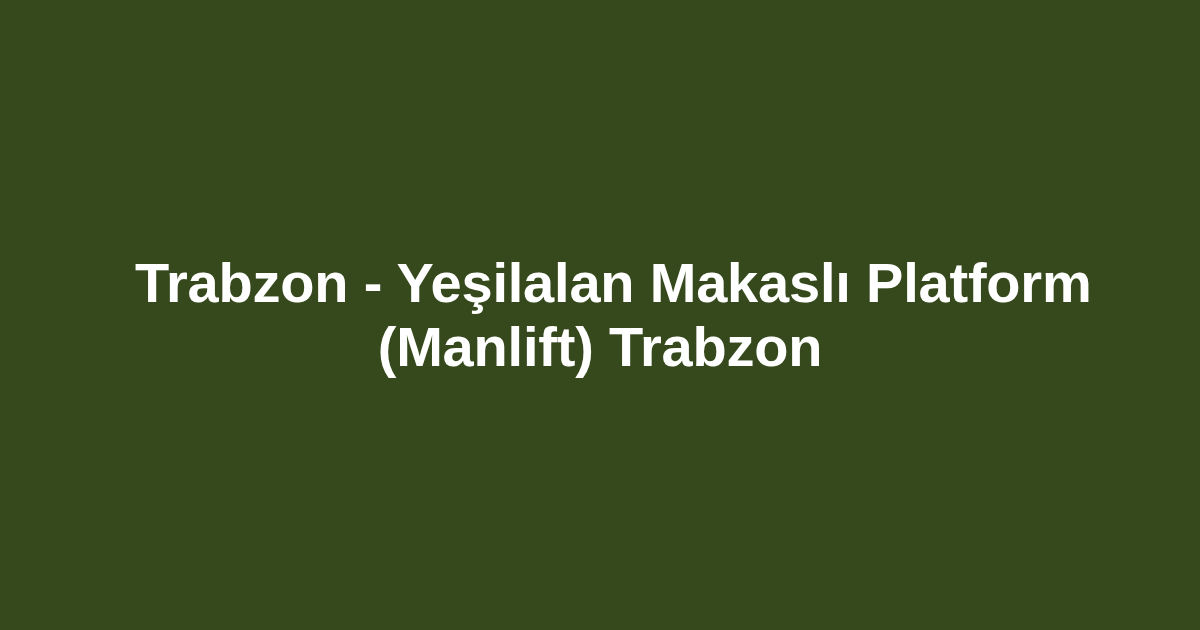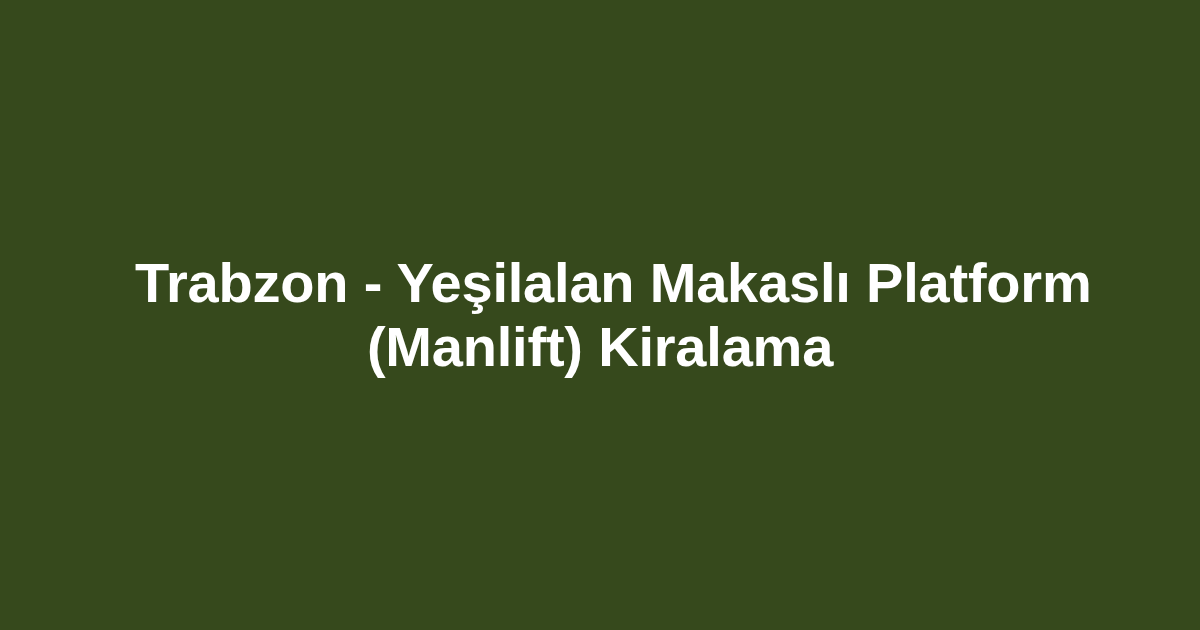--- a/index.html
+++ b/index.html
@@ -63,18 +63,18 @@
 </style>
 </head>
 <body>
 
 <div class="og-card" style="background-color: rgb(54, 73, 28); width: 1200px; height: 630px;">
 
   <div class="title-block">
 
     <h1 class="card-title" style="color: rgb(255, 255, 255);">
       <span class="tline">Trabzon - Yeşilalan Makaslı Platform</span>
-      <span class="tline">(Manlift) Kiralama</span>
+      <span class="tline">(Manlift) Trabzon</span>
     </h1>
 
   </div>
 
 </div>
 
 </body></html>

